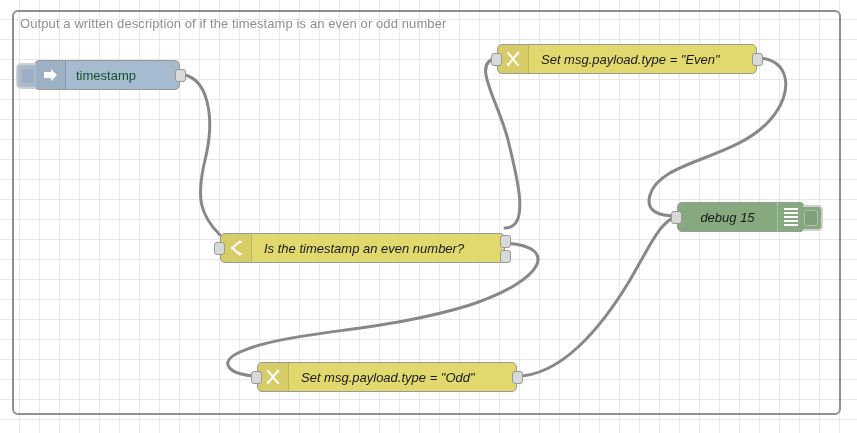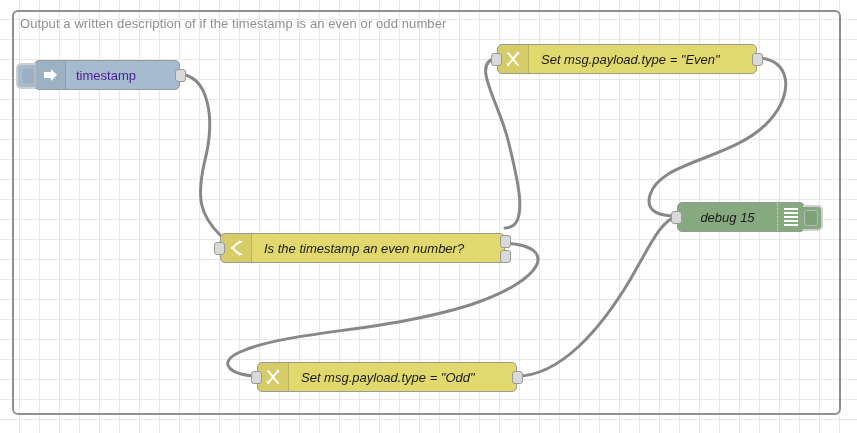--- a/index.html
+++ b/index.html
@@ -87,21 +87,21 @@
 
   
   .node-inject  { background: #a6bbcf; }
   .node-change  { background: #e2d96e; }
   .node-switch  { background: #e2d96e; margin-top: 12px; }
   .node-debug   { background: #87a980; }
 
   
   .node-inject .label {
     font-style: normal;
-    color: #4c1d95;
+    color: #14532d;
     padding-left: 10px;
     padding-right: 14px;
   }
   .inject-button {
     position: absolute;
     left: -19px;
     top: 2px;
     width: 20px;
     height: 26px;
     background: #a6bbcf;

